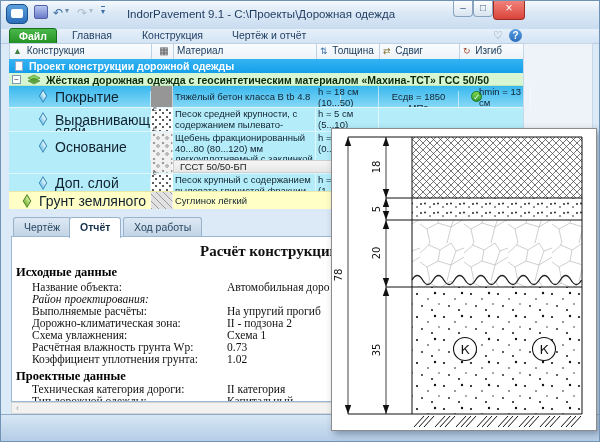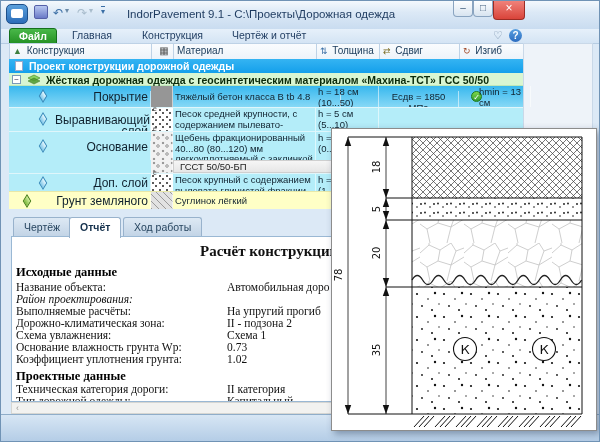--- a/index.html
+++ b/index.html
@@ -23,42 +23,42 @@
   .rtab.file{background:linear-gradient(#49b849,#1e8a1e);color:#fff;font-weight:bold;border-radius:3px 3px 0 0;border:1px solid #14701c;}
   .helpico{top:28px;font-size:11px;}
   
   .hdr{top:42px;height:33px;background:linear-gradient(#fafcfe,#dfeaf5);border:1px solid #bed2e6;border-right:none;
        box-sizing:border-box;font-size:10px;color:#20405f;line-height:14px;padding-left:3px;}
   .hdr:last-of-type{border-right:1px solid #bed2e6;}
   .hico{display:inline-block;color:#3f7f3f;font-size:9px;margin-right:2px;}
   .trow{left:8px;width:514px;box-sizing:border-box;}
   .cell{position:absolute;top:0;bottom:0;border-right:1px solid rgba(255,255,255,.55);box-sizing:border-box;
         font-size:9.5px;line-height:10.5px;color:#10222f;padding:1px 2px;overflow:hidden;}
-  .namecell{font-size:12px;text-align:right;}
+  .namecell{font-size:14px;}
   .diamond{position:absolute;width:8px;height:8px;transform:rotate(45deg) skew(14deg,14deg);
            background:linear-gradient(#e8f8ff,#7fc6e8);border:1px solid #3a88b8;box-sizing:border-box;}
   .diamond.soil{background:linear-gradient(#d4f0a0,#7ab83a);border-color:#3f7a14;}
   .tex{position:absolute;left:142px;width:22px;top:0;bottom:0;border-right:1px solid rgba(255,255,255,.55);box-sizing:border-box;}
   .tex-dark{background:#969696;}
   .tex-sand{background-color:#fff;background-image:radial-gradient(circle at 2px 2px,#555 .7px,rgba(0,0,0,0) .9px),
             radial-gradient(circle at 5px 5px,#555 .7px,rgba(0,0,0,0) .9px);background-size:7px 7px;}
   .tex-gravel{background-color:#f1f1f1;background-image:radial-gradient(circle at 3px 3px,#999 1.3px,rgba(0,0,0,0) 1.6px),
               radial-gradient(circle at 7px 6px,#bbb 1.7px,rgba(0,0,0,0) 2px);background-size:9px 8px;}
   .tex-hatch{background:repeating-linear-gradient(45deg,#9a9a9a 0 1px,#e2e2e2 1px 5px);}
   .emark{position:absolute;font-size:7px;color:#555;z-index:3;}
   .checkico{position:absolute;width:11px;height:11px;border-radius:50%;background:linear-gradient(#7fd84a,#2f9a2f);
             color:#fff;font-size:8px;line-height:11px;text-align:center;border:1px solid #1d7a1d;box-sizing:border-box;}
   
   .btab{top:216px;height:19px;font-size:10.5px;color:#27455f;line-height:18px;padding:0 10px;
         background:linear-gradient(#dde9f4,#c2d4e6);border:1px solid #98b2cc;border-bottom:none;border-radius:3px 3px 0 0;box-sizing:border-box;}
   .btab.active{background:#fff;height:21px;z-index:2;font-weight:bold;color:#143least;color:#14304c;}
   .report{left:10px;top:235px;width:580px;height:166px;background:#fff;border:1px solid #9ab8d4;box-sizing:border-box;overflow:hidden;}
   .rep-serif{font-family:"Liberation Serif",serif;}
   .rline{position:absolute;font-family:"Liberation Serif",serif;font-size:11.5px;color:#111;white-space:nowrap;}
-  .rlabel{position:absolute;left:4px;}
+  .rlabel{position:absolute;left:20px;}
   .rvalue{position:absolute;left:215px;}
   .rhead{position:absolute;left:4px;font-weight:bold;font-size:12.5px;}
   .hscroll{left:10px;top:401px;width:580px;height:12px;background:#f2f2f0;border:1px solid #d6d6d2;box-sizing:border-box;
            color:#9a9a96;font-size:9px;line-height:10px;padding-left:4px;}
   .botframe{left:0;top:413px;width:598px;height:27px;background:linear-gradient(#d7e6f4,#b3cce6);border-top:1px solid #8fadc9;}
   
   .drawpanel{left:330px;top:127px;width:266px;height:303px;background:#fff;border:1px solid #8c8c8c;
              box-shadow:3px 3px 7px rgba(40,60,90,.45);z-index:50;box-sizing:border-box;}
   .gap-right{left:522px;top:42px;width:70px;height:170px;background:#eef3f9;border:1px solid #c9d8e8;box-sizing:border-box;}
 </style>
@@ -204,21 +204,21 @@
     <div class="rline rlabel" style="top:44px;">Название объекта:</div>
     <div class="rline rvalue" style="top:44px;">Автомобильная доро</div>
     <div class="rline rlabel" style="top:56px;font-style:italic;">Район проектирования:</div>
     <div class="rline rvalue" style="top:56px;"></div>
     <div class="rline rlabel" style="top:68px;">Выполняемые расчёты:</div>
     <div class="rline rvalue" style="top:68px;text-align:center;">На упругий прогиб</div>
     <div class="rline rlabel" style="top:80px;">Дорожно-климатическая зона:</div>
     <div class="rline rvalue" style="top:80px;">II - подзона 2</div>
     <div class="rline rlabel" style="top:92px;">Схема увлажнения:</div>
     <div class="rline rvalue" style="top:92px;">Схема 1</div>
-    <div class="rline rlabel" style="top:104px;">Основание влажность грунта Wp:</div>
+    <div class="rline rlabel" style="top:104px;">Расчётная влажность грунта Wp:</div>
     <div class="rline rvalue" style="top:104px;">0.73</div>
     <div class="rline rlabel" style="top:116px;">Коэффициент уплотнения грунта:</div>
     <div class="rline rvalue" style="top:116px;">1.02</div>
     <div class="rhead rep-serif" style="top:132px;">Проектные данные</div>
     <div class="rline rlabel" style="top:146px;">Техническая категория дороги:</div>
     <div class="rline rvalue" style="top:146px;">II категория</div>
     <div class="rline rlabel" style="top:158px;">Тип дорожной одежды:</div>
     <div class="rline rvalue" style="top:158px;">Капитальный</div>
   </div>
   <div class="abs hscroll">

